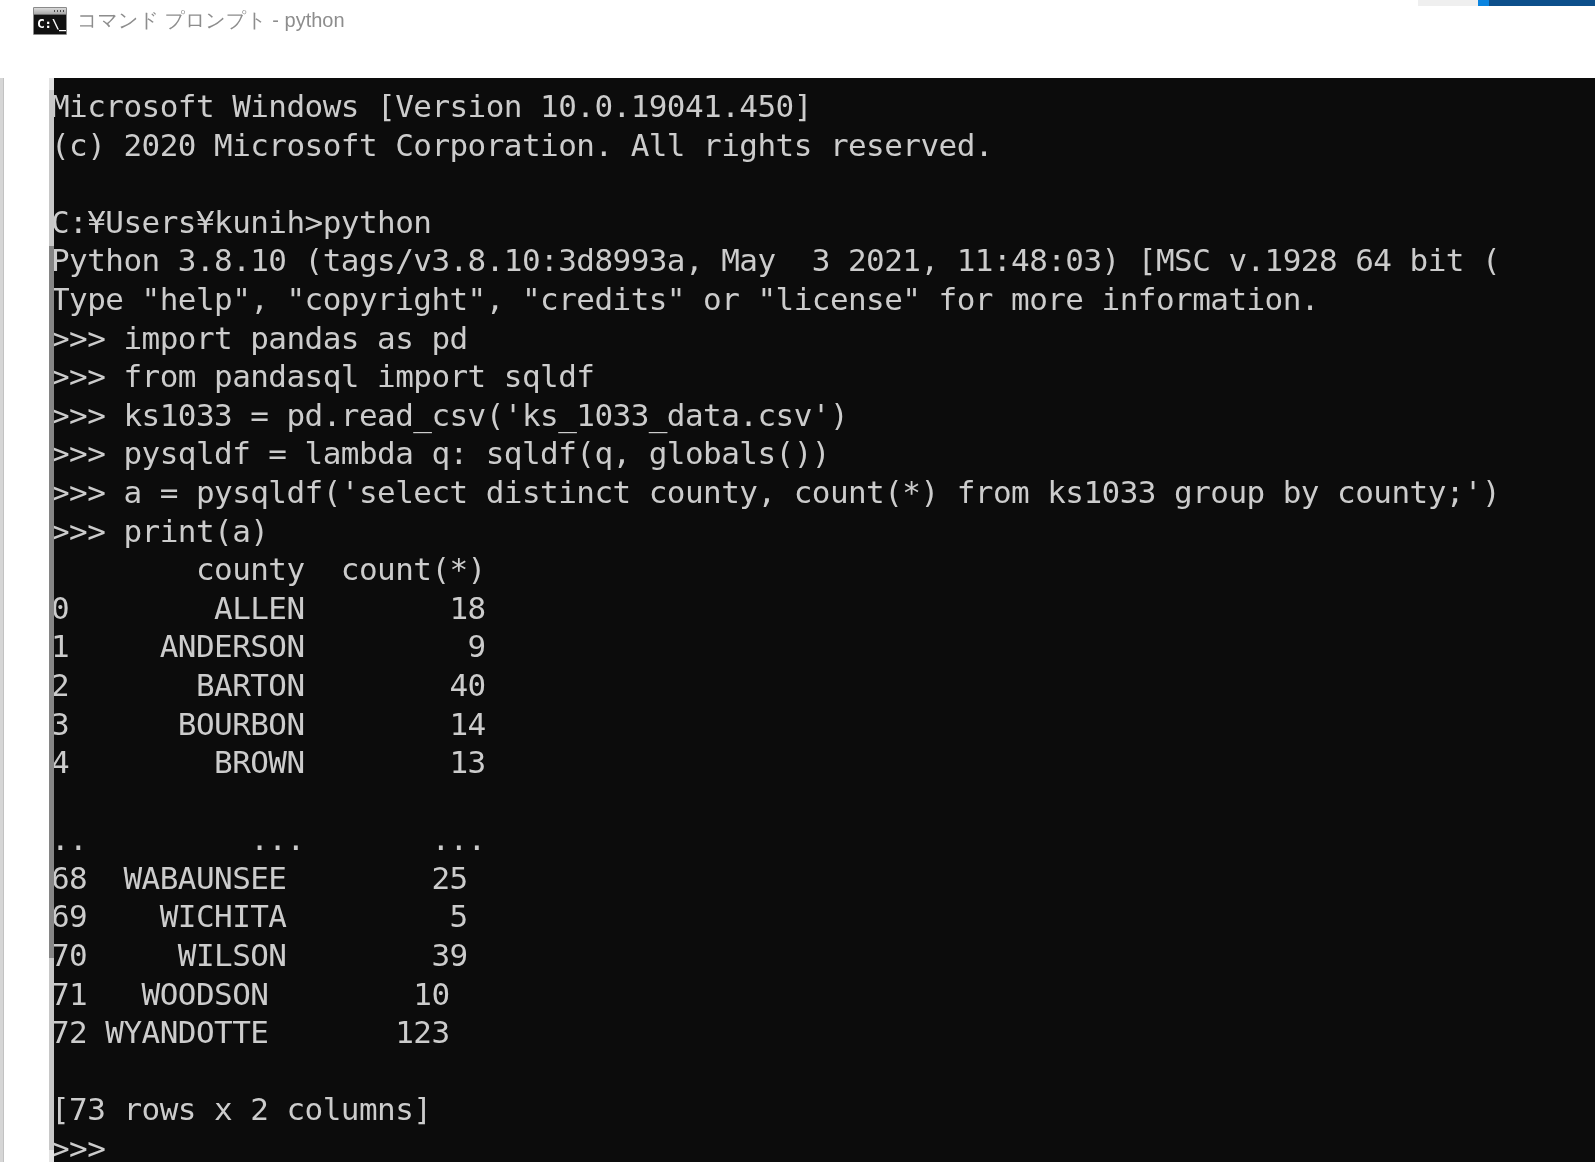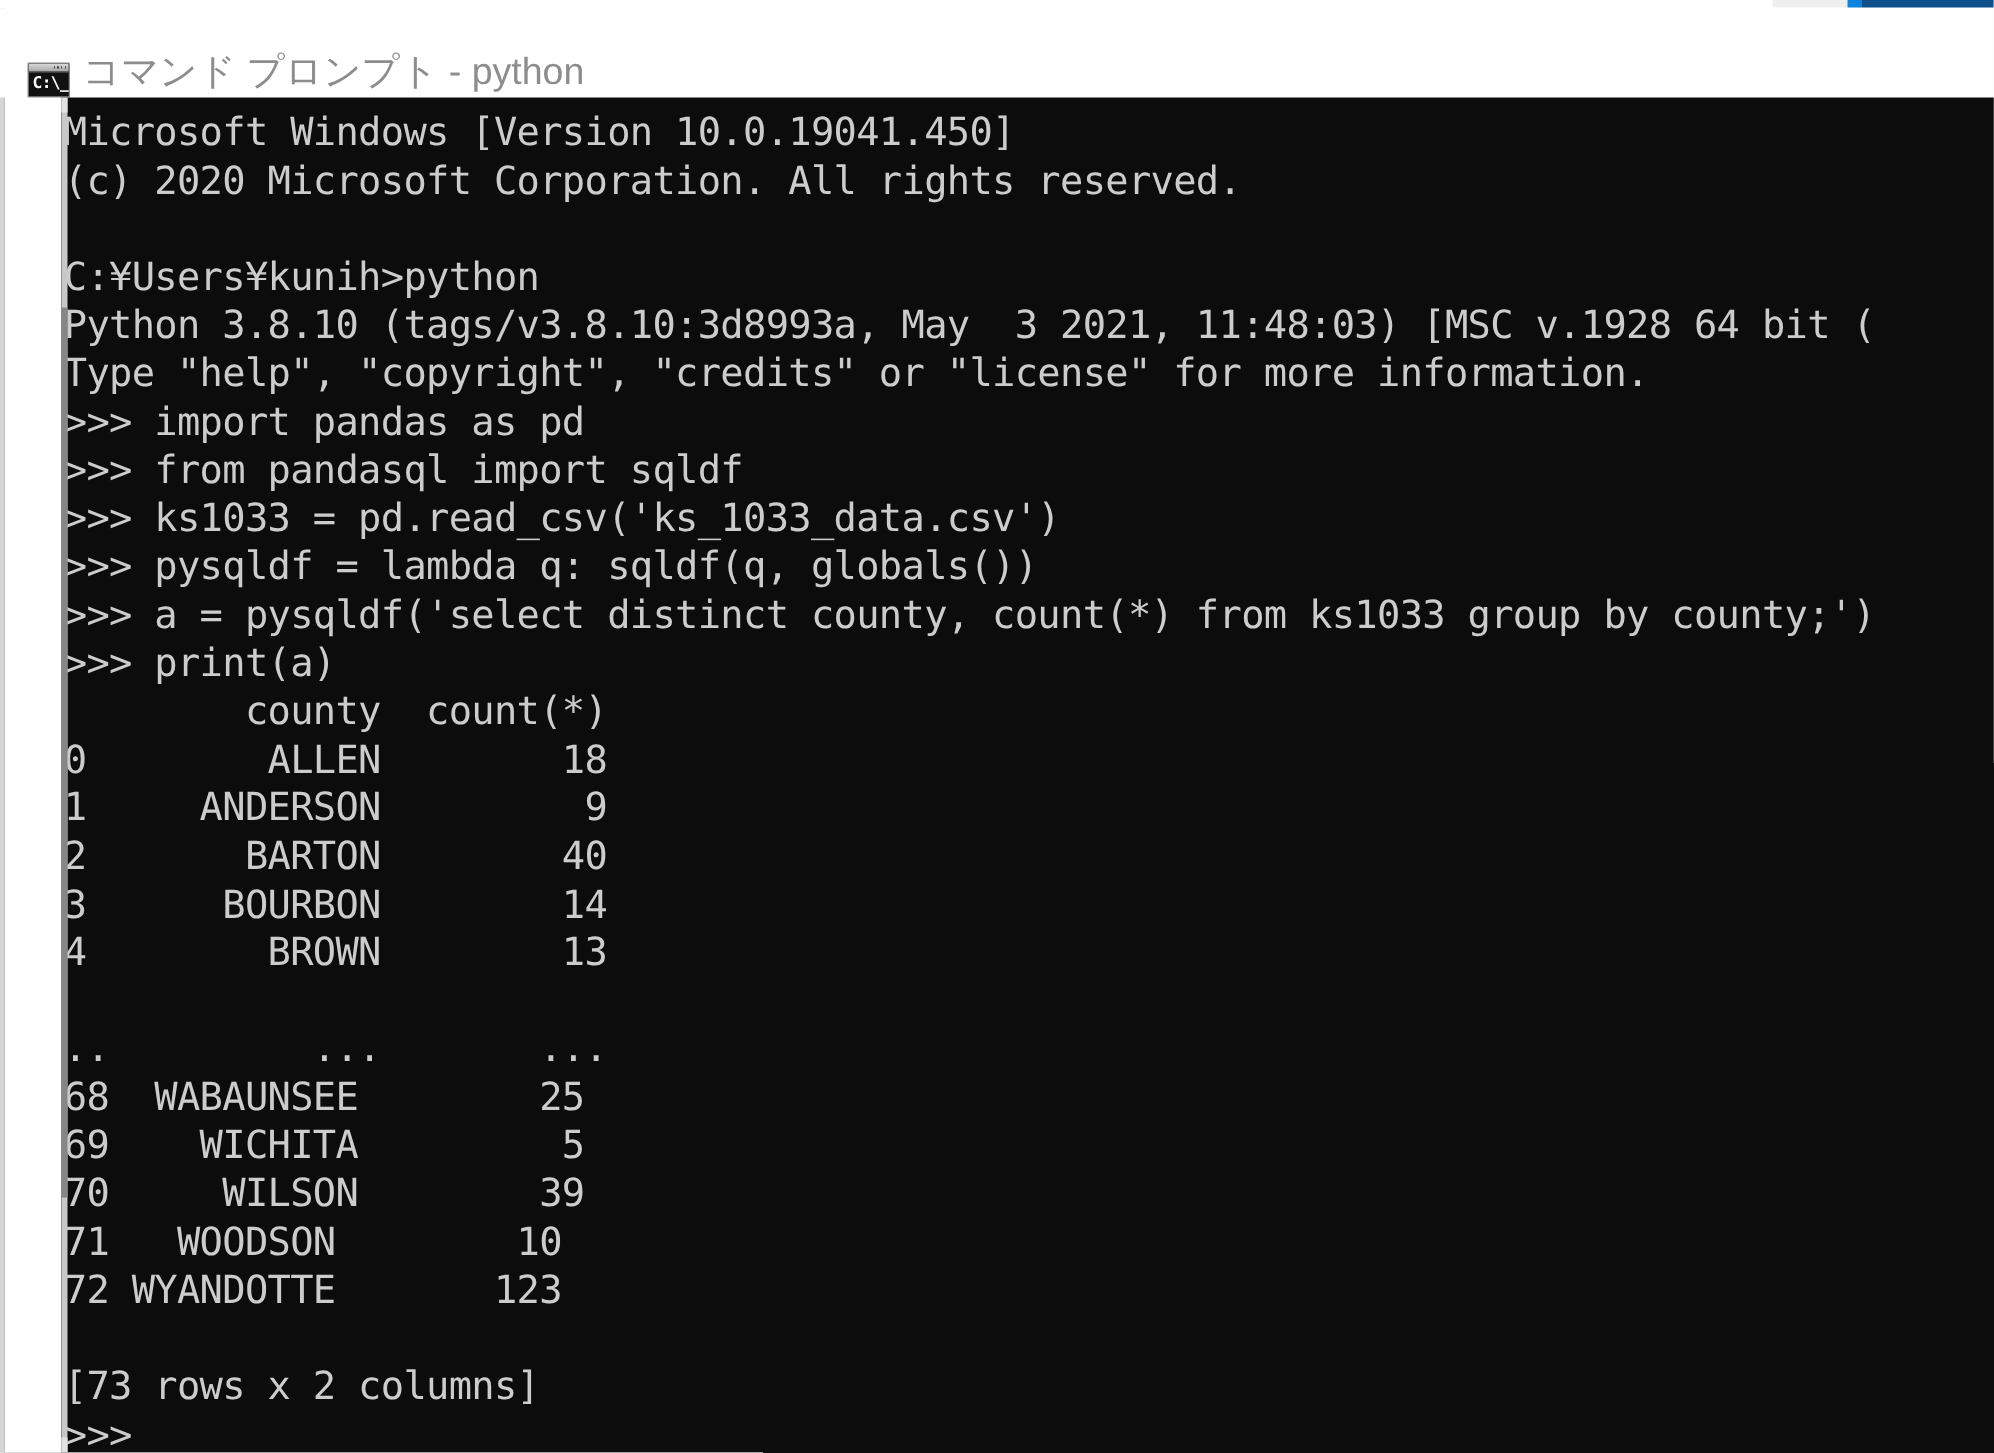--- a/index.html
+++ b/index.html
@@ -74,22 +74,22 @@
 
   
   .titlebar {
     position: absolute;
     top: 0;
     left: 0;
     width: 1566px;
     height: 71px;
     background: #ffffff;
     display: flex;
-    align-items: flex-end;
-    padding-left: 22px;
+    align-items: flex-start;
+    padding-left: 33px;
   }
 
   .app-icon {
     position: relative;
     width: 34px;
     height: 28px;
     flex: 0 0 auto;
     background: #111111;
     border: 1px solid #8a8a8a;
     border-radius: 1px;
@@ -121,21 +121,21 @@
     font-weight: bold;
     color: #ffffff;
     letter-spacing: -0.5px;
     line-height: 15px;
     white-space: nowrap;
   }
 
   .title-text {
     margin-left: 10px;
     font-family: "Liberation Sans", sans-serif;
-    font-size: 30px;
+    font-size: 20px;
     color: #8d8d8d;
     white-space: nowrap;
     letter-spacing: 0px;
   }
 
   
   .terminal {
     position: absolute;
     top: 71px;
     left: 4px;

